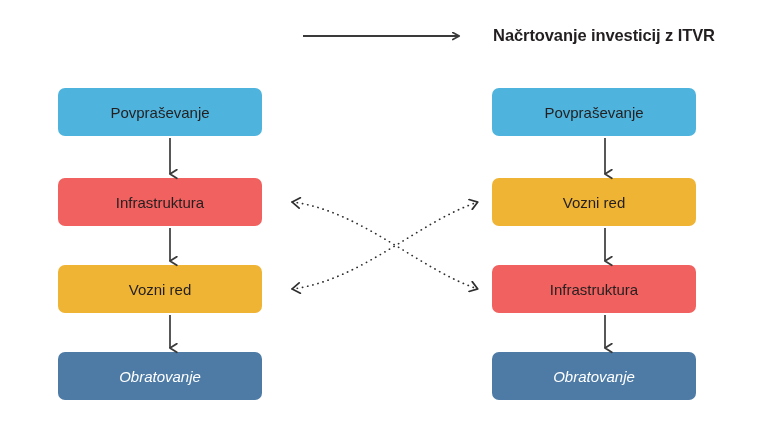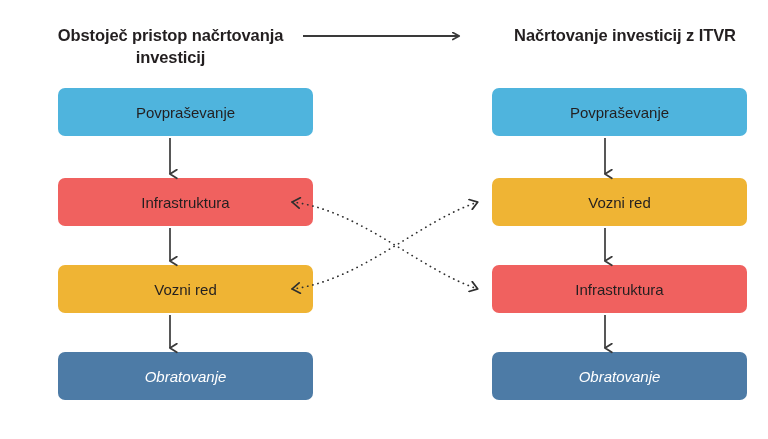--- a/index.html
+++ b/index.html
@@ -27,34 +27,34 @@
     line-height: 1.35;
     color: #231f20;
     letter-spacing: -0.1px;
   }
   #heading-left {
     left: 38px;
     top: 24px;
     width: 265px;
   }
   #heading-right {
-    left: 491px;
+    left: 470px;
     top: 24px;
     width: 268px;
   }
   .node-box {
     position: absolute;
     border-radius: 7px;
     display: flex;
     align-items: center;
     justify-content: center;
     font-size: 15px;
     line-height: 1;
     height: 48px;
-    width: 255px;
+    width: 204px;
   }
   .col-left  { left: 58px; }
   .col-right { left: 492px; }
   .row-1 { top: 88px; }
   .row-2 { top: 178px; }
   .row-3 { top: 265px; }
   .row-4 { top: 352px; }
 
   .txt-dark  { color: #231f20; }
   .txt-light { color: #ffffff; font-style: italic; }
@@ -66,21 +66,20 @@
     width: 768px;
     height: 439px;
     pointer-events: none;
   }
 </style>
 </head>
 <body>
 
 <div id="diagram-root">
 
-  <div class="heading" id="heading-left">Obstoječ pristop načrtovanja investicij</div>
 
   <div class="heading" id="heading-right">Načrtovanje investicij z ITVR</div>
 
   <div class="node-box col-left row-1 txt-dark" style="background:#4fb4dd;">Povpraševanje</div>
 
   <div class="node-box col-left row-2 txt-dark" style="background:#f0615f;">Infrastruktura</div>
 
   <div class="node-box col-left row-3 txt-dark" style="background:#efb434;">Vozni red</div>
 
   <div class="node-box col-left row-4 txt-light" style="background:#4d7ba6;">Obratovanje</div>

